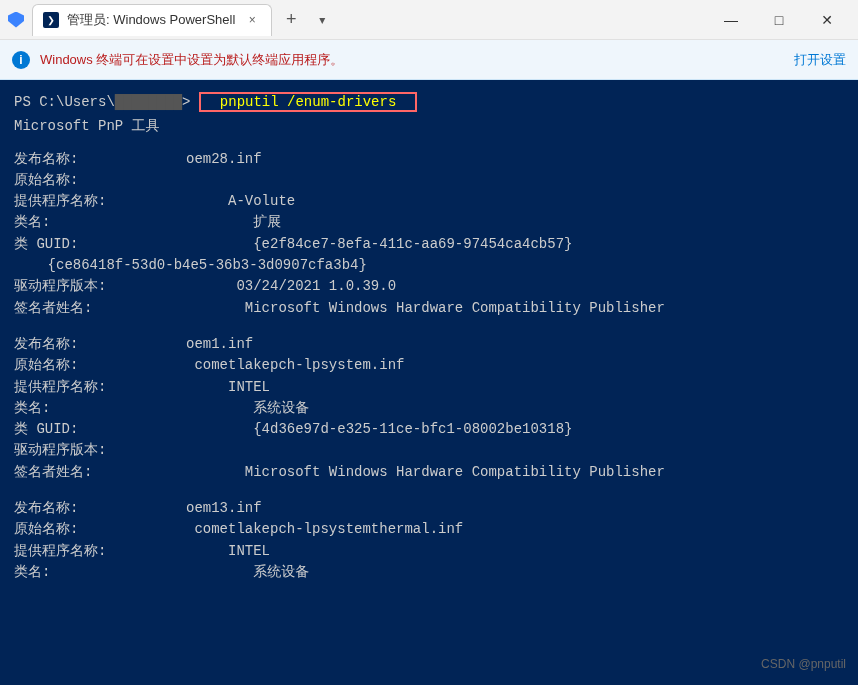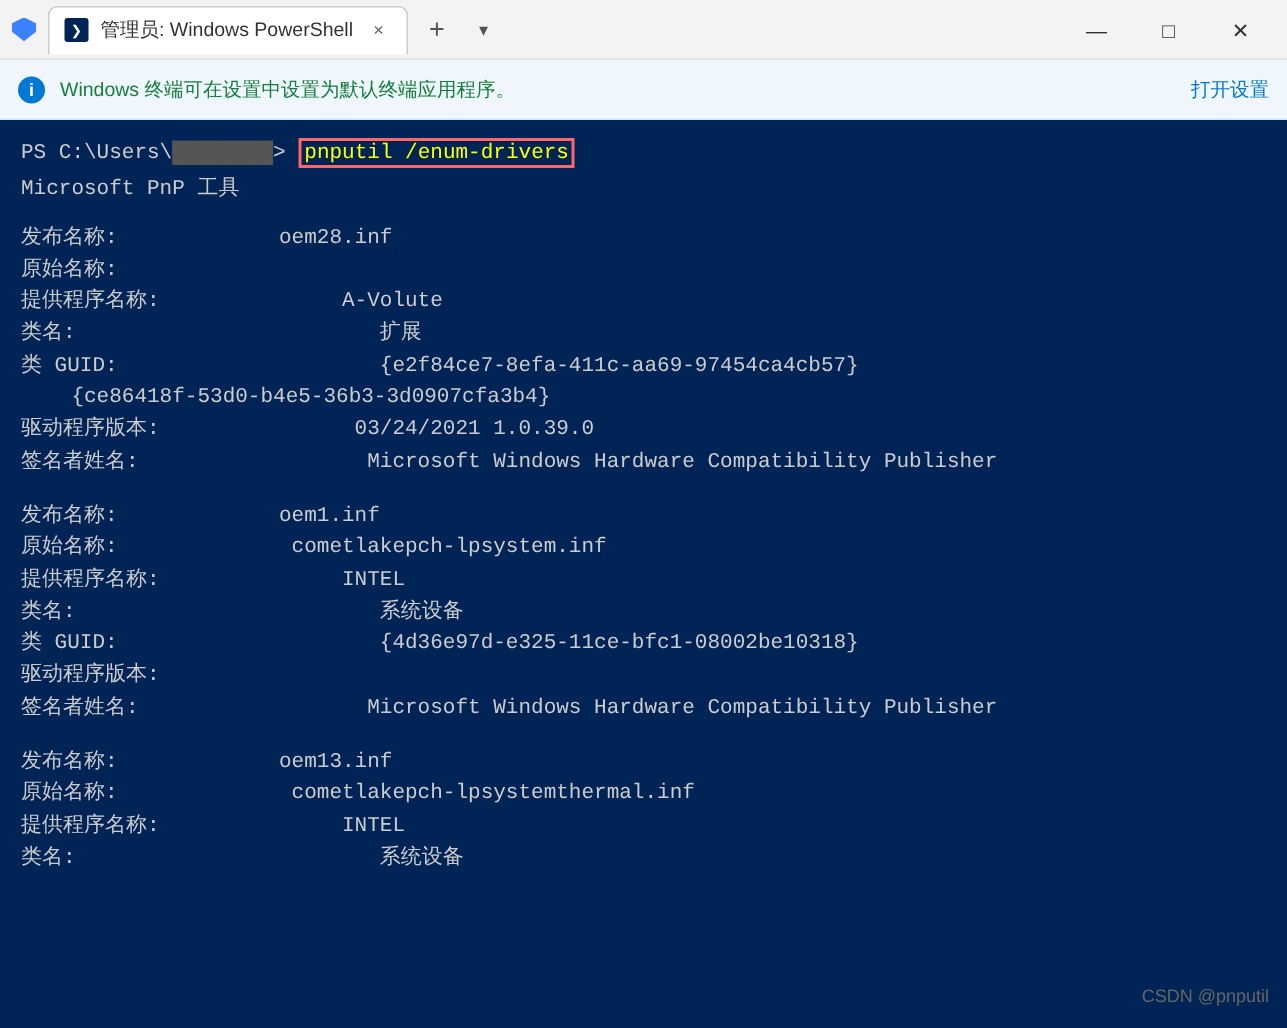--- a/index.html
+++ b/index.html
@@ -112,21 +112,21 @@
       border-radius: 50%;
       background: #0078d4;
       color: #fff;
       display: flex; align-items: center; justify-content: center;
       font-size: 12px;
       font-weight: bold;
       flex-shrink: 0;
     }
     .info-text {
       font-size: 13px;
-      color: #15803d;
+      color: #b91c1c;
       flex: 1;
     }
     .info-link {
       font-size: 13px;
       color: #0078d4;
       cursor: pointer;
       text-decoration: none;
     }
 
     
@@ -146,21 +146,21 @@
       margin-bottom: 4px;
     }
     .prompt {
       color: #cccccc;
     }
     .cmd-highlight {
       color: #ffff00;
       background: transparent;
       border: 2px solid #ff6666;
       border-radius: 0;
-      padding: 0 2px;
+      padding: 0 19px;
     }
     .section {
       margin-bottom: 16px;
     }
     .section-title {
       color: #cccccc;
       margin-bottom: 2px;
     }
     .field-row {
       display: flex;

